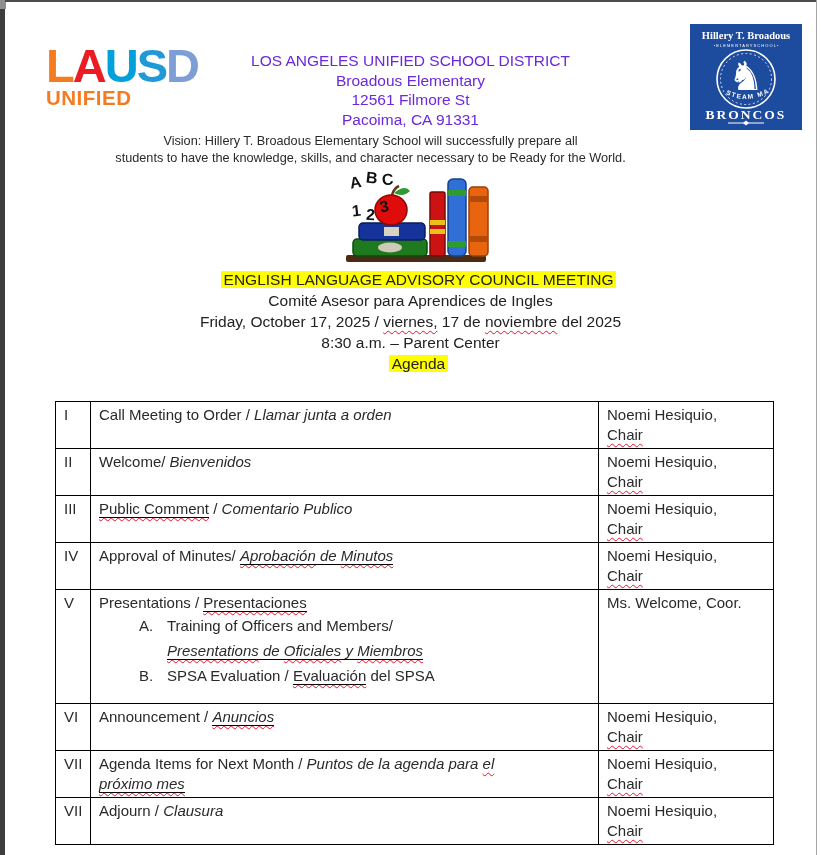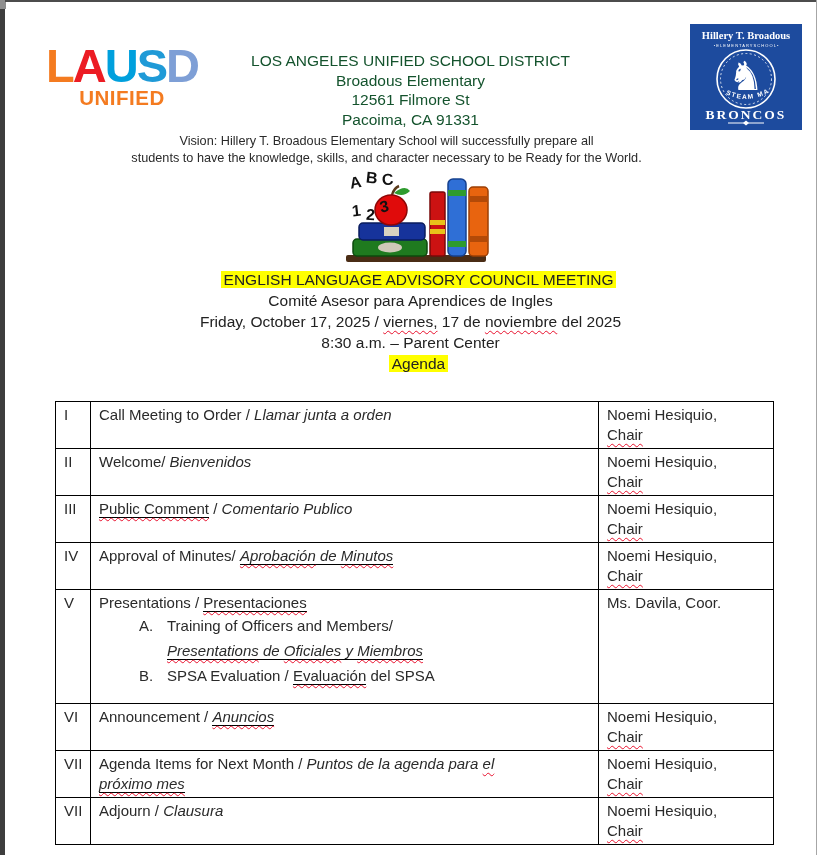--- a/index.html
+++ b/index.html
@@ -7,32 +7,32 @@
     width:821px;height:855px;position:relative;background:#ffffff;
     font-family:"Liberation Sans", sans-serif;color:#222;overflow:hidden;
   }
   
   .edge-left{position:absolute;left:0;top:0;width:5px;height:855px;background:#3d3d3d;}
   .edge-corner{position:absolute;left:0;top:0;width:6px;height:9px;background:#8f8f8f;}
   .edge-top{position:absolute;left:5px;top:0;right:5px;height:2px;background:#4c4c4c;}
   .edge-right{position:absolute;right:4px;top:0;width:1px;height:855px;background:#a6a6a6;}
 
   
-  .lausd-logo{position:absolute;left:46px;top:42px;text-align:center;}
+  .lausd-logo{position:absolute;left:46px;top:42px;}
   .lausd-word{font-size:47px;font-weight:800;letter-spacing:-2px;line-height:1;}
   .lausd-unified{font-size:20.5px;font-weight:800;letter-spacing:.5px;margin-top:-3px;}
 
   
   .school-seal{position:absolute;left:690px;top:24px;width:112px;height:88px;}
 
   
   .header-center{position:absolute;left:0;width:821px;top:51px;text-align:center;
-    font-size:15.5px;line-height:19.5px;color:#14532d;}
+    font-size:15.5px;line-height:19.5px;color:#6d28d9;}
   .vision{position:absolute;left:0;width:741px;top:133px;text-align:center;
-    font-size:12.7px;line-height:17px;color:#2a2a2a;padding-left:16px;}
+    font-size:12.7px;line-height:17px;color:#2a2a2a;}
 
   .clipart{position:absolute;left:340px;top:166px;}
 
   .title-block{position:absolute;left:0;width:821px;top:269px;text-align:center;
     font-size:15.5px;line-height:21px;color:#222;}
   .hl{background:#ffff00;padding:0 3px;margin-left:16px;}
 
   
   table.agenda{position:absolute;left:55px;top:401px;width:718px;border-collapse:collapse;
     table-layout:fixed;font-size:15px;color:#2a2a2a;}
@@ -203,21 +203,21 @@
             <span class="sub-label">A.</span>
             <div class="line"><span>Training of Officers and Members/</span></div>
             <div class="line"><span class="s-i s-u s-sq">Presentations</span><span class="s-i s-u"> de </span><span class="s-i s-u s-sq">Oficiales</span><span class="s-i s-u"> y </span><span class="s-i s-u s-sq">Miembros</span></div>
           </div>
           <div class="sub">
             <span class="sub-label">B.</span>
             <div class="line"><span>SPSA Evaluation / </span><span class="s-u s-sq">Evaluación</span><span> del SPSA</span></div>
           </div>
         </td>
         <td class="cell-right">
-          <div class="line"><span>Ms. Davila, Coor.</span></div>
+          <div class="line"><span>Ms. Welcome, Coor.</span></div>
         </td>
       </tr>
       <tr>
         <td class="cell-num">
           <div class="line"><span>VI</span></div>
         </td>
         <td class="cell-main">
           <div class="line"><span>Announcement / </span><span class="s-i s-u s-sq">Anuncios</span></div>
         </td>
         <td class="cell-right">

